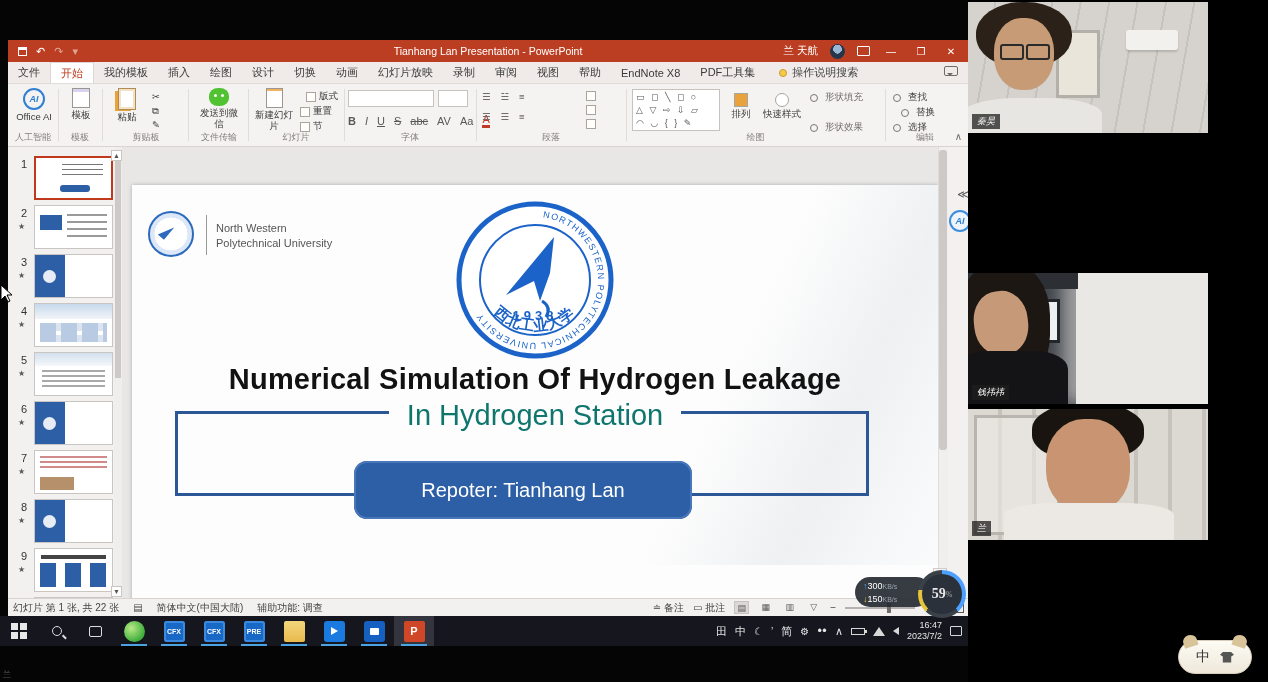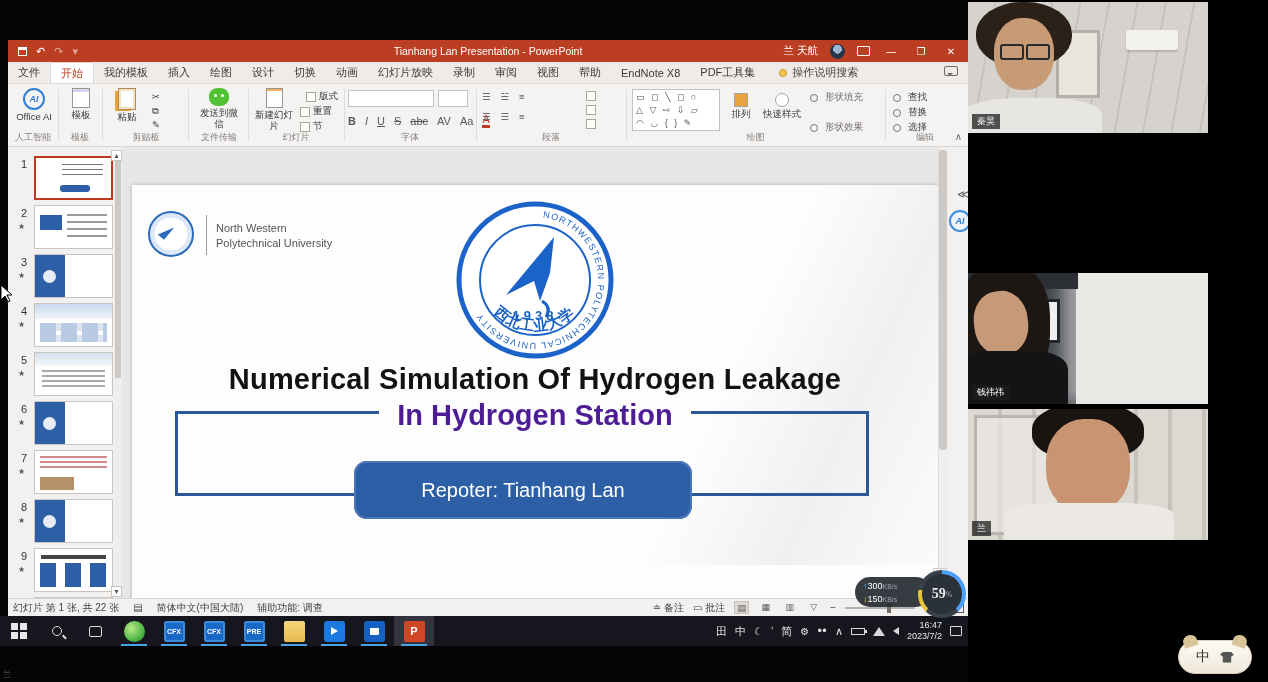--- a/index.html
+++ b/index.html
@@ -83,21 +83,21 @@
   
   #canvas{left:114px;top:107px;width:826px;height:452px;background:#e9e7e5;}
   #slide{left:124px;top:145px;width:806px;height:434px;background:#fdfdfd;box-shadow:0 0 4px rgba(0,0,0,.25);overflow:hidden;}
   #slide .wash{position:absolute;right:-120px;top:-40px;width:500px;height:420px;background:linear-gradient(115deg,transparent 40%,#eef0f2 60%,#f7f8f9 75%,transparent 90%);}
   .mini-logo{left:16px;top:26px;width:46px;height:46px;border-radius:50%;border:2px solid #2b6abc;background:radial-gradient(circle,#fff 55%,#dce8f8 56% 70%,#fff 71%);}
   .mini-plane{position:absolute;left:30px;top:38px;width:0;height:0;border-left:8px solid transparent;border-bottom:16px solid #2b6abc;transform:rotate(40deg);}
   .logo-div{left:74px;top:30px;width:1px;height:40px;background:#9a9a9a;}
   .univ-text{left:84px;top:36px;font-size:11px;color:#555;line-height:1.35;}
   #seal{left:318px;top:10px;}
   .title-l1{left:0;right:0;top:178px;text-align:center;font-size:29px;font-weight:bold;color:#121212;letter-spacing:.2px;}
-  .title-l2{left:0;right:0;top:214px;text-align:center;font-size:29px;font-weight:bold;color:#4c1d95;z-index:3;}
+  .title-l2{left:0;right:0;top:214px;text-align:center;font-size:29px;font-weight:normal;color:#0f766e;z-index:3;}
   .title-l2 span{background:#fdfdfd;padding:0 18px;}
   .blue-rect{left:43px;top:226px;width:694px;height:85px;border:3px solid #2b5797;background:transparent;z-index:2;}
   .rep-btn{left:222px;top:276px;width:338px;height:58px;border-radius:13px;background:#2d5fa7;box-shadow:inset 0 0 0 2px #4a77b9;z-index:4;display:flex;align-items:center;justify-content:center;color:#fff;font-size:20px;}
   #v-scroll{left:930px;top:107px;width:10px;height:452px;background:#f1efee;border-left:1px solid #e0dcd9;}
   #v-thumb{left:931px;top:110px;width:8px;height:300px;background:#cdc9c6;border-radius:3px;}
   .canvas-btn{left:925px;width:14px;height:13px;background:#f5f3f2;border:1px solid #d0ccc9;color:#555;font-size:8px;text-align:center;line-height:12px;}
 
   
   .side-ctl{left:944px;width:22px;text-align:center;color:#555;font-size:11px;}
   #ai-float{left:941px;top:170px;width:22px;height:22px;border-radius:50%;border:2px solid #3e8ddd;background:#eef4fb;color:#2f7fd4;font-weight:bold;font-style:italic;font-size:9px;display:flex;align-items:center;justify-content:center;}
@@ -142,21 +142,21 @@
   #tray .sm{font-size:10px;}
   .batt{width:14px;height:7px;border:1px solid #d8d8d8;position:relative;}
   .batt::after{content:"";position:absolute;right:-3px;top:1px;width:2px;height:3px;background:#d8d8d8;}
   .wifi{width:0;height:0;border-left:6px solid transparent;border-right:6px solid transparent;border-bottom:9px solid #d8d8d8;}
   .spk{width:0;height:0;border-top:4px solid transparent;border-bottom:4px solid transparent;border-right:6px solid #d8d8d8;}
   .clock{font-size:9px;line-height:11px;text-align:right;}
   .notif{width:12px;height:10px;border:1.3px solid #d8d8d8;border-radius:1px;}
 
   
   #videos{left:968px;top:0;width:300px;height:682px;background:#000;}
-  .vtile{position:absolute;left:0;width:240px;height:131px;background:#888;overflow:hidden;}
+  .vtile{position:absolute;left:0;width:240px;height:131px;background:#888;overflow:hidden;font-style:italic;}
   .vtile .badge{position:absolute;left:4px;bottom:4px;background:rgba(30,30,30,.75);color:#fff;font-size:9px;padding:1px 5px;z-index:6;}
   .s-bg,.s-a,.s-b,.s-c,.s-hair,.s-face,.s-body,.s-glasses{position:absolute;}
   
   .scene-1 .s-bg{inset:0;background:repeating-linear-gradient(100deg,#d6d3ce 0 26px,#c6c3be 26px 28px),#d2cfca;}
   .scene-1 .s-a{left:88px;top:28px;width:44px;height:68px;background:#e9e5da;border:3px solid #b3b0a9;}
   .scene-1 .s-b{left:158px;top:28px;width:52px;height:20px;background:#f2f1ee;border-radius:3px;box-shadow:0 2px 2px rgba(0,0,0,.15);}
   .scene-1 .s-hair{left:8px;top:0px;width:96px;height:66px;border-radius:48%;background:#2b2118;}
   .scene-1 .s-face{left:26px;top:16px;width:60px;height:72px;border-radius:46%;background:#c79b76;}
   .scene-1 .s-glasses{left:32px;top:42px;width:50px;height:13px;}
   .scene-1 .s-body{left:-6px;top:96px;width:140px;height:40px;border-radius:40% 40% 0 0;background:#e8e6e2;}
@@ -373,21 +373,21 @@
             <span>形状效果</span>
           </div>
         <div class="glabel">绘图</div>
       </div>
       <div class="rsep" style="left:877px;"></div>
       <div class="rgroup" style="left:879px;width:76px;">
         <div class="minirow" style="left:6px;top:6px;">
             <span class="edit-ic"></span>
             <span>查找</span>
           </div>
-        <div class="minirow" style="left:6px;top:21px;">
+        <div class="minirow" style="left:14px;top:21px;">
             <span class="edit-ic"></span>
             <span>替换</span>
           </div>
         <div class="minirow" style="left:6px;top:36px;">
             <span class="edit-ic"></span>
             <span>选择</span>
           </div>
         <div class="glabel">编辑</div>
       </div>
       <div class="collapse-caret">∧</div>

